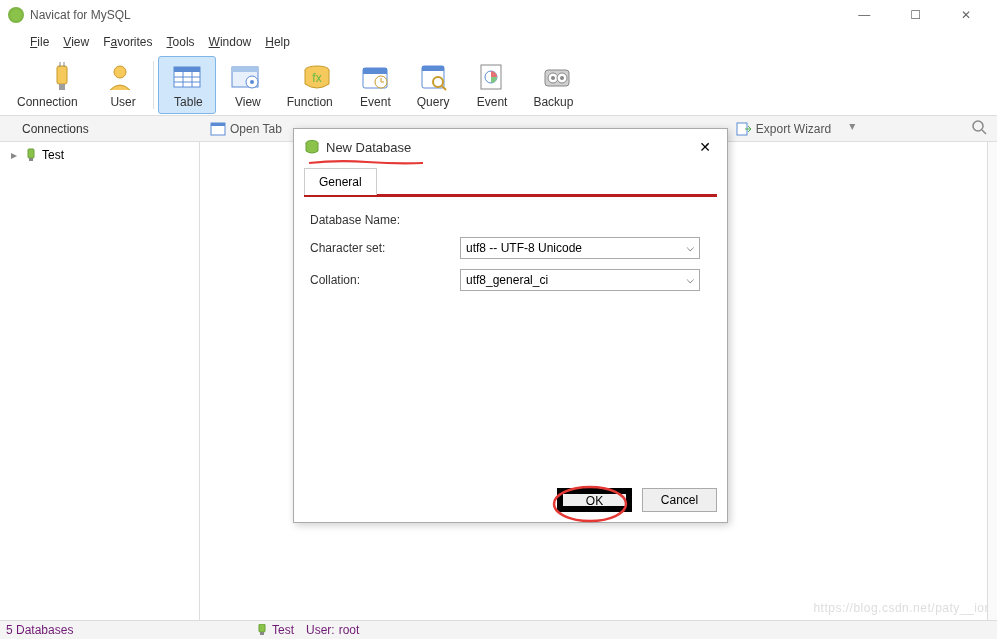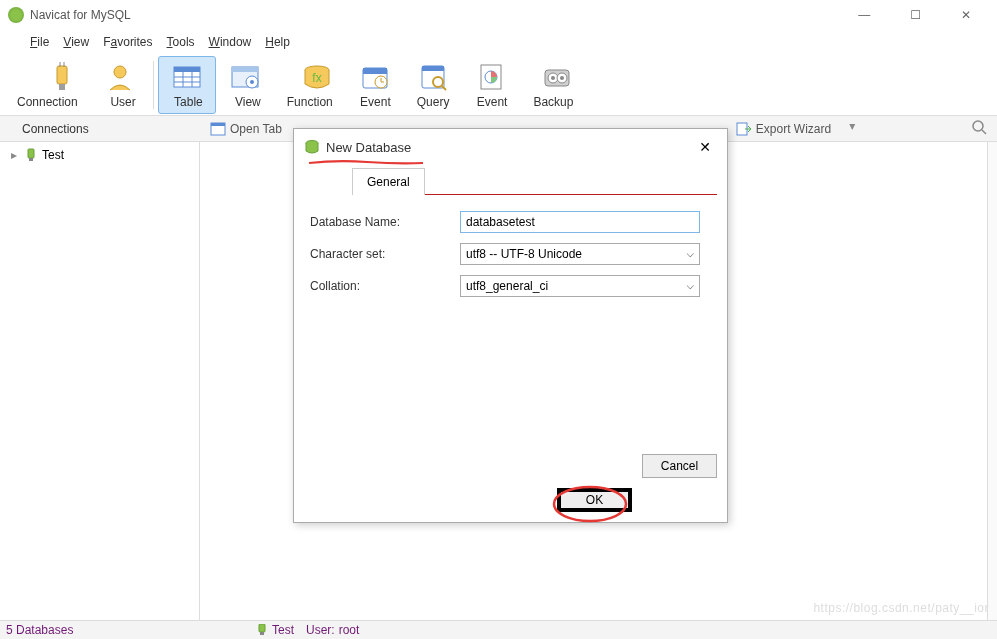--- a/index.html
+++ b/index.html
@@ -43,33 +43,33 @@
     
     .dialog { position: absolute; left: 293px; top: 128px; width: 435px; height: 395px; background: #fff; border: 1px solid #aaa; box-shadow: 2px 2px 8px rgba(0,0,0,0.2); display: flex; flex-direction: column; }
     .dlg-title { height: 36px; display: flex; align-items: center; padding: 0 10px; }
     .dlg-icon { width: 16px; height: 16px; margin-right: 6px; }
     .dlg-title-text { font-size: 13px; color: #333; }
     .dlg-close { margin-left: auto; font-size: 14px; padding: 2px 6px; cursor: pointer; }
     .underline-red { position: absolute; left: 307px; top: 156px; width: 118px; height: 8px; }
     .underline-red svg path { stroke: #e53935; stroke-width: 2.2; fill: none; }
     
     .dlg-body { flex: 1; padding: 0 10px; }
-    .tabstrip { display: flex; border-bottom: 1px solid #b91c1c; margin-top: 2px; margin-left: 48px; }
+    .tabstrip { display: flex; border-bottom: 3px solid #b91c1c; margin-top: 2px; }
     .tab { padding: 6px 14px; border: 1px solid #ccc; border-bottom: none; background: #fff; position: relative; top: 1px; cursor: pointer; }
     
     .form { padding: 16px 6px; }
     .form-row { display: flex; align-items: center; margin-bottom: 10px; }
     .form-row label { width: 150px; color: #333; }
     .form-row input.text, .form-row .select { width: 240px; height: 22px; border: 1px solid #7eb6e8; padding: 2px 5px; font-size: 12px; }
     .form-row .select { border: 1px solid #aaa; display: flex; align-items: center; justify-content: space-between; background: #fff; cursor: pointer; }
     .form-row .select .chev { color: #555; font-size: 10px; }
     
     .dlg-buttons { padding: 10px; display: flex; justify-content: flex-end; gap: 10px; border-top: none; }
     .dlg-buttons button { width: 75px; height: 24px; background: #efefef; border: 1px solid #aaa; cursor: pointer; font-size: 12px; }
-    .dlg-buttons button.primary { border: 4px solid #000000; margin-top: 34px; }
+    .dlg-buttons button.primary { border: 6px solid #000000; }
     
     .highlight-circle { position: absolute; left: 550px; top: 483px; width: 80px; height: 42px; pointer-events: none; }
     .highlight-circle ellipse { stroke: #e53935; stroke-width: 2.5; fill: none; }
     
     .watermark { position: absolute; right: 8px; bottom: 24px; color: #ddd; font-size: 12px; letter-spacing: 0.5px; }
     
     .mini-icon { width: 16px; height: 16px; display: inline-block; }
   </style>
 </head>
 <body>
@@ -271,21 +271,20 @@
     <span class="dlg-title-text">New Database</span>
     <span class="dlg-close">✕</span>
   </div>
   <div class="dlg-body">
     <div class="tabstrip">
       <div class="tab">General</div>
     </div>
     <div class="form">
       <div class="form-row">
         <label>Database Name:</label>
-        <input class="text" type="text" value="databasetest" style="">
       </div>
       <div class="form-row">
         <label>Character set:</label>
         <div class="select">
           <span>utf8 -- UTF-8 Unicode</span>
           <span class="chev">⌵</span>
         </div>
       </div>
       <div class="form-row">
         <label>Collation:</label>

